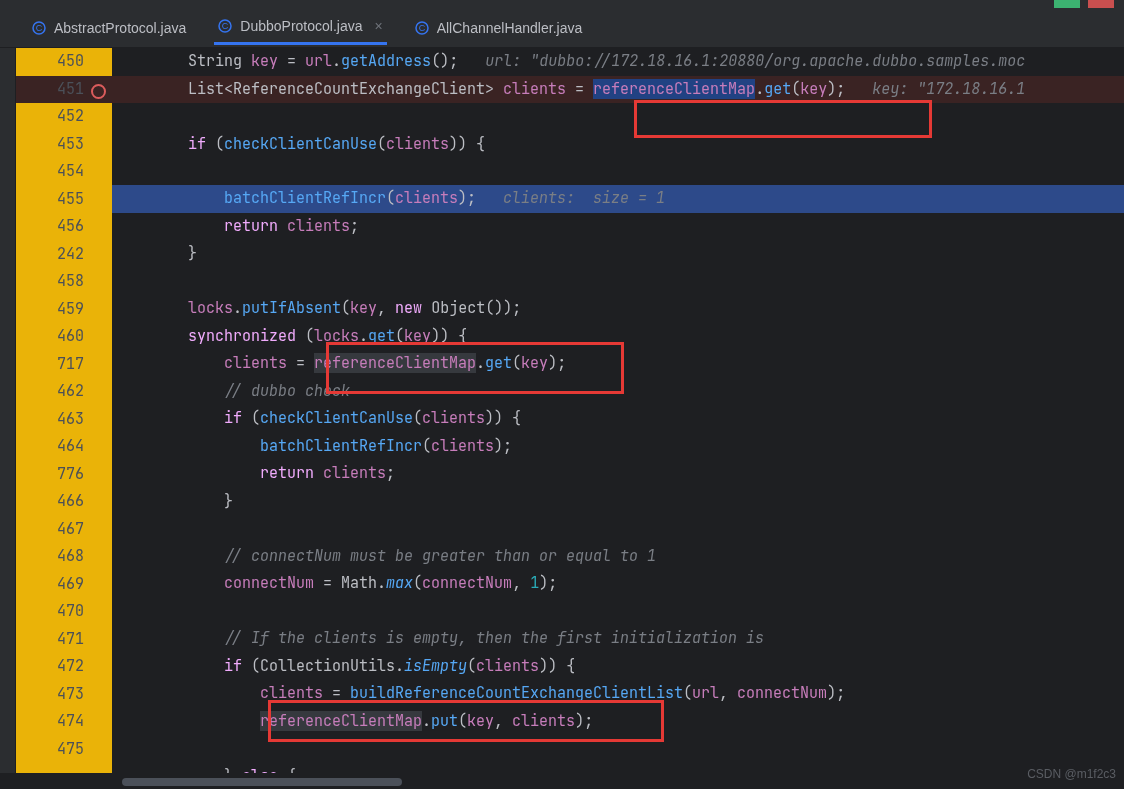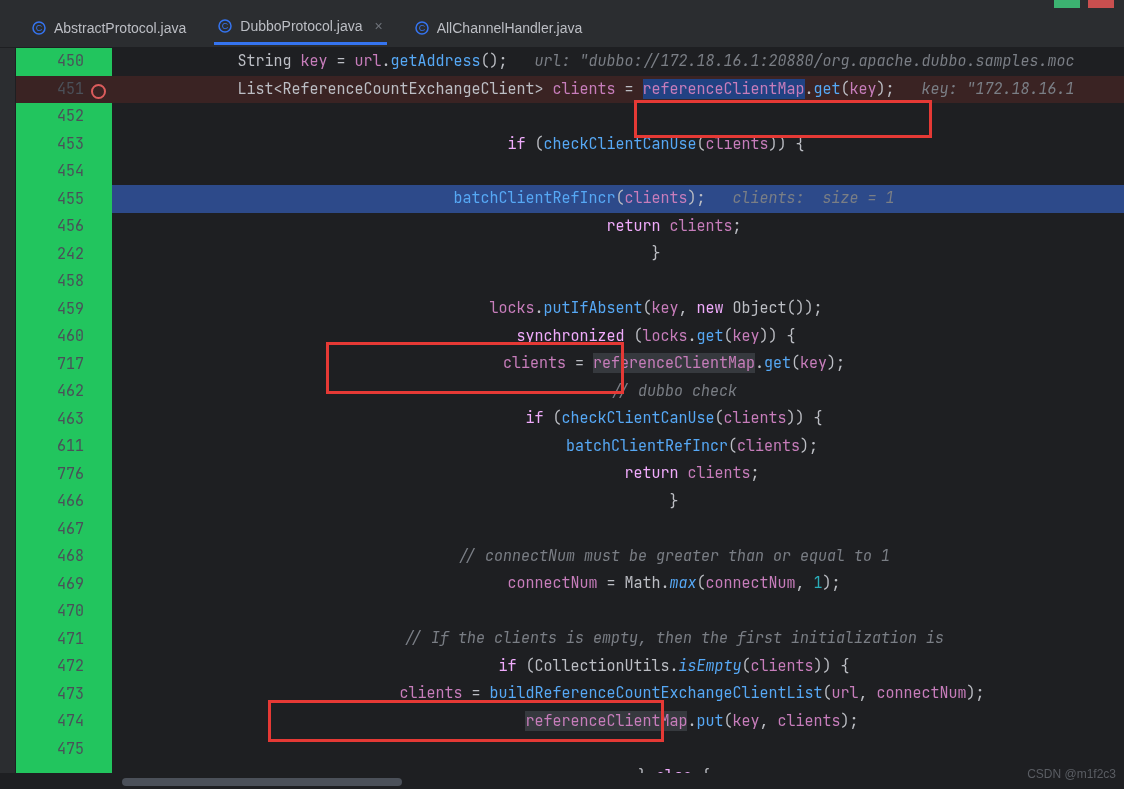--- a/index.html
+++ b/index.html
@@ -55,35 +55,34 @@
     width: 16px;
     background: #2b2d30;
     border-right: 1px solid #1e1f22;
     color:#bcbec4;
     font: 11px sans-serif;
     writing-mode: vertical-rl;
     text-align:center;
   }
   .gutter {
     width: 96px;
-    background: #22c55e;
+    background: #eab308;
     text-align: right;
     color: #4b5059;
     user-select: none;
   }
   .gutter .ln { height: 27.5px; line-height:27.5px; padding-right: 28px; position:relative; }
   .gutter .bp::after{
     content:""; position:absolute; right:6px; top:8px; width:11px; height:11px; border-radius:50%; border:2px solid #db5c5c;
   }
   .bp-bg { background:#3a2323 !important; }
   .code {
     flex: 1;
     overflow: hidden;
     white-space: pre;
-    text-align: center;
   }
   .code .row { height:27.5px; line-height:27.5px; padding-left:4px; position:relative; }
   .exec-line { background:#2d4a8a;margin-top:27px; }
   .kw { color:#f0abfc; }
   .type { color:#bcbec4; }
   .cmt { color:#7a7e85; font-style:italic; }
   .fn  { color:#56a8f5; }
   .num { color:#2aacb8; }
   .field { color:#c77dbb; }
   .static { font-style: italic; }
@@ -143,21 +142,21 @@
       <div class="ln">454</div>
       <div class="ln">455</div>
       <div class="ln">456</div>
       <div class="ln">242</div>
       <div class="ln">458</div>
       <div class="ln">459</div>
       <div class="ln">460</div>
       <div class="ln">717</div>
       <div class="ln">462</div>
       <div class="ln">463</div>
-      <div class="ln">611</div>
+      <div class="ln">464</div>
       <div class="ln">776</div>
       <div class="ln">466</div>
       <div class="ln">467</div>
       <div class="ln">468</div>
       <div class="ln">469</div>
       <div class="ln">470</div>
       <div class="ln">471</div>
       <div class="ln">472</div>
       <div class="ln">473</div>
       <div class="ln">474</div>

